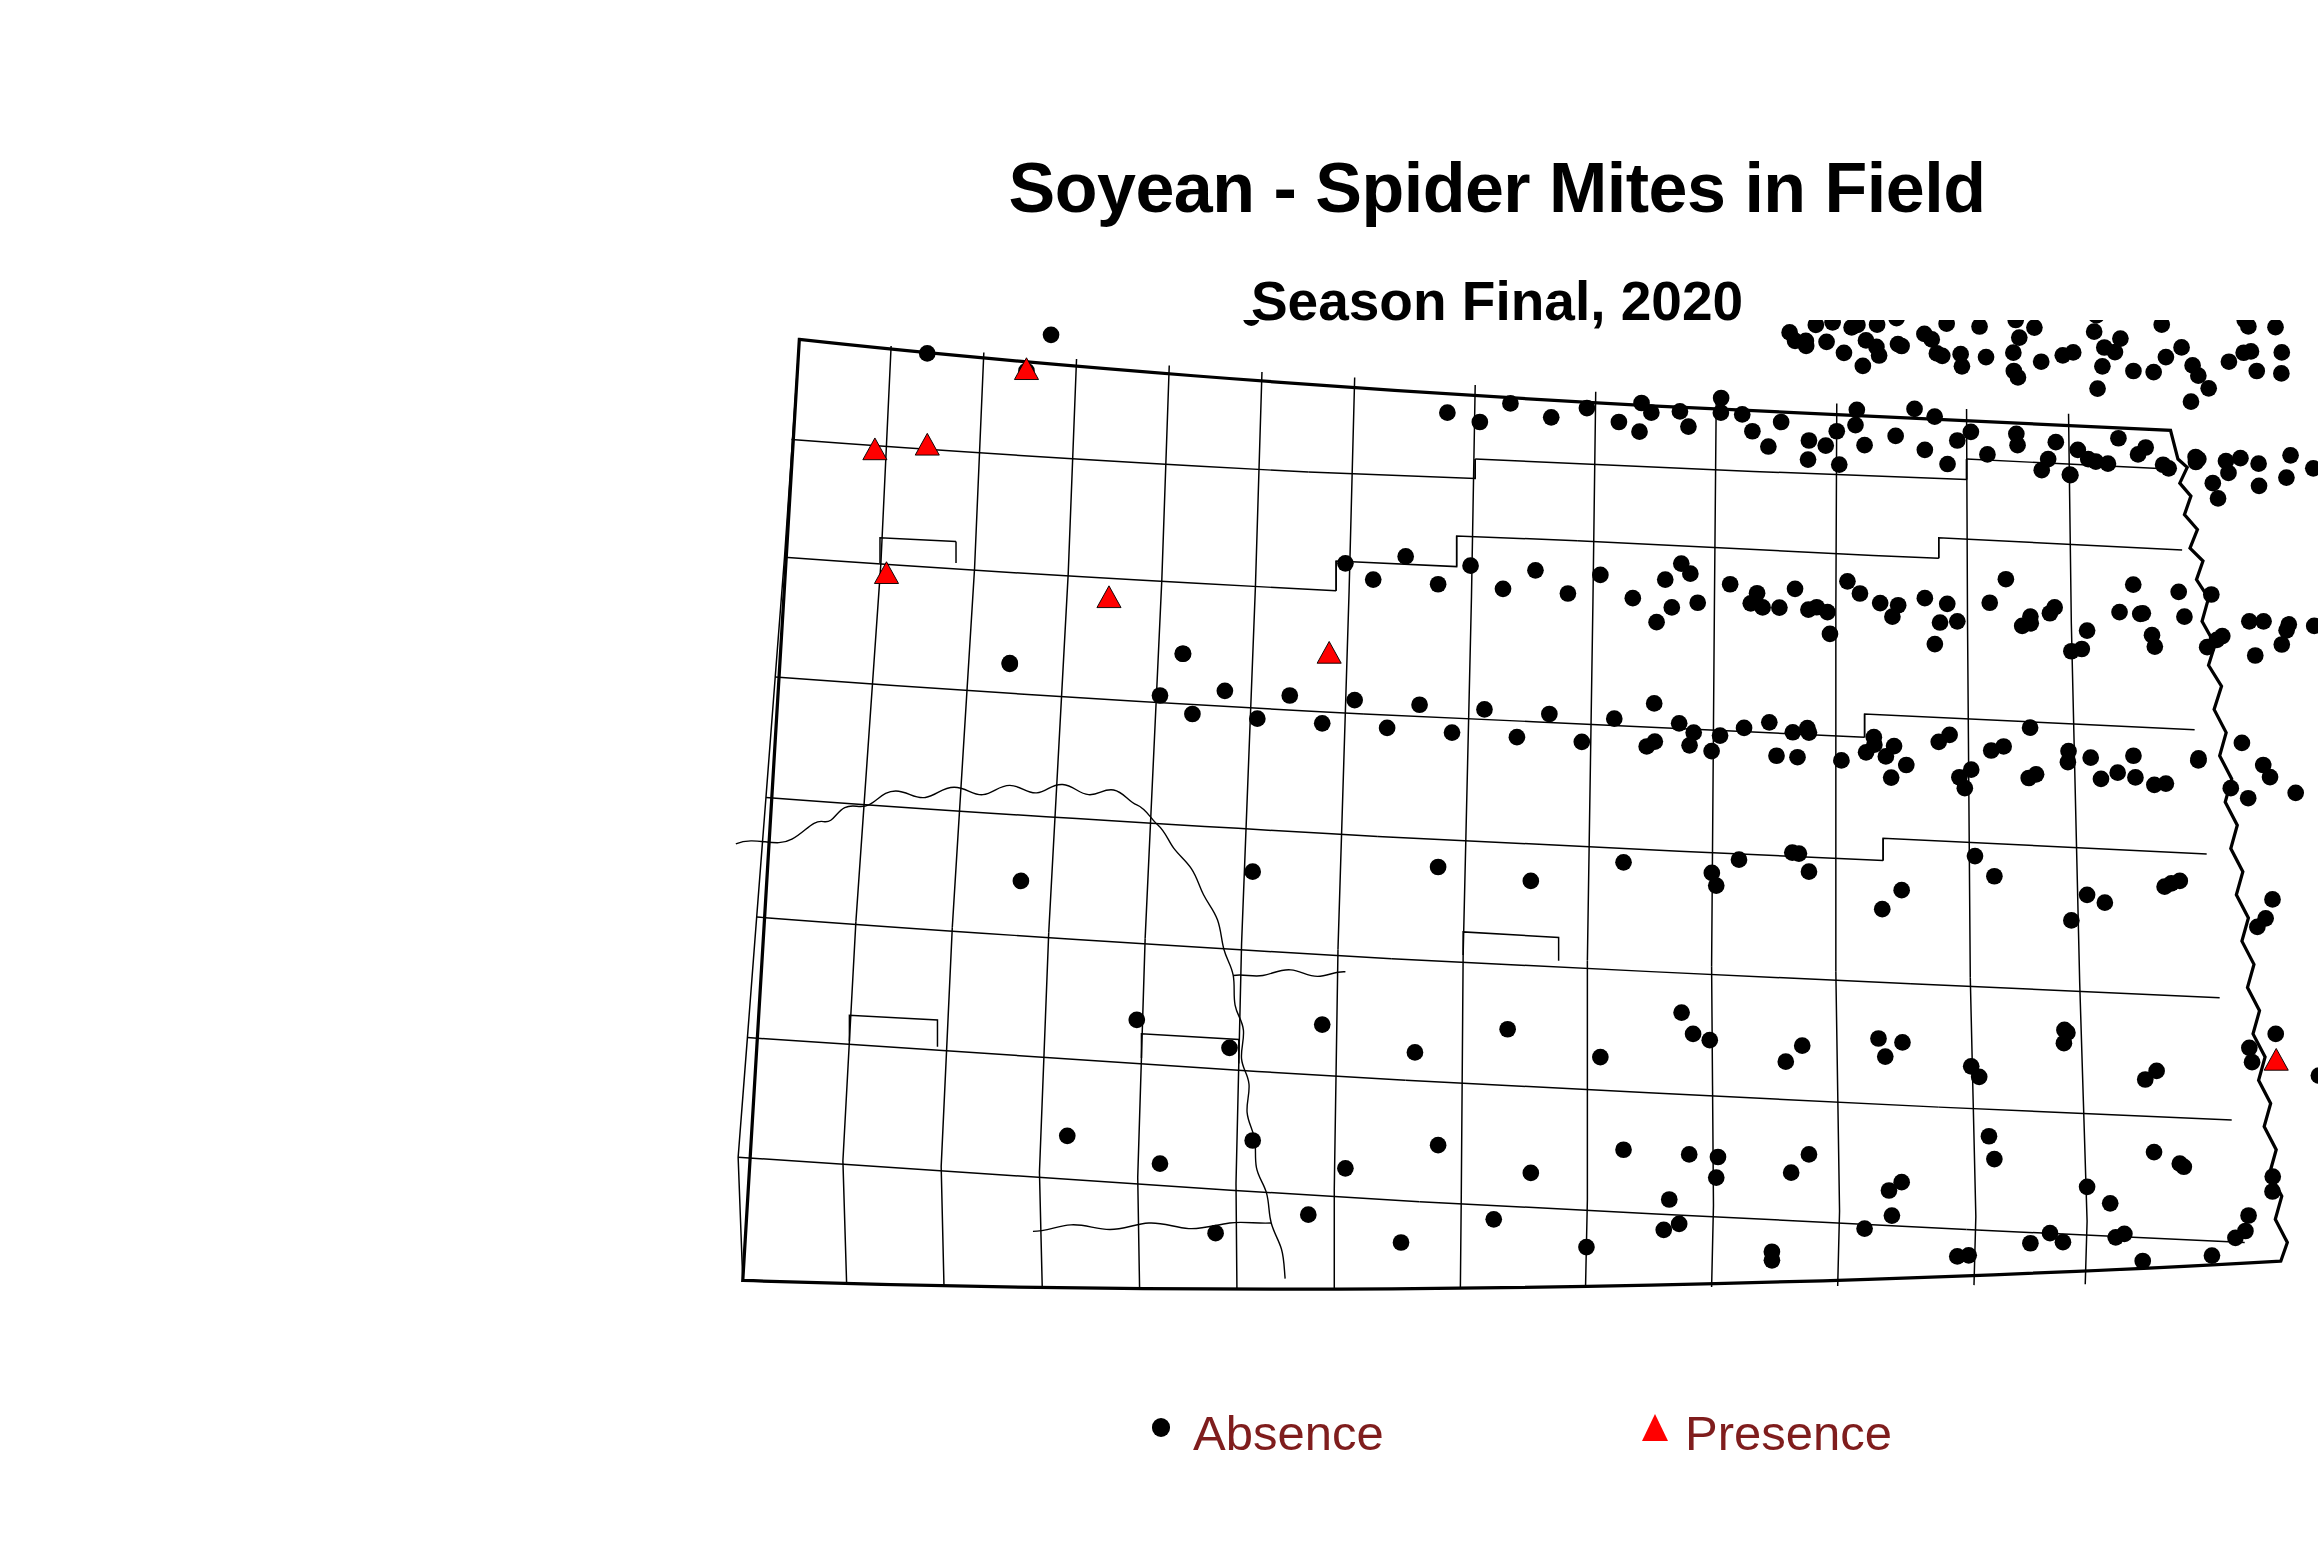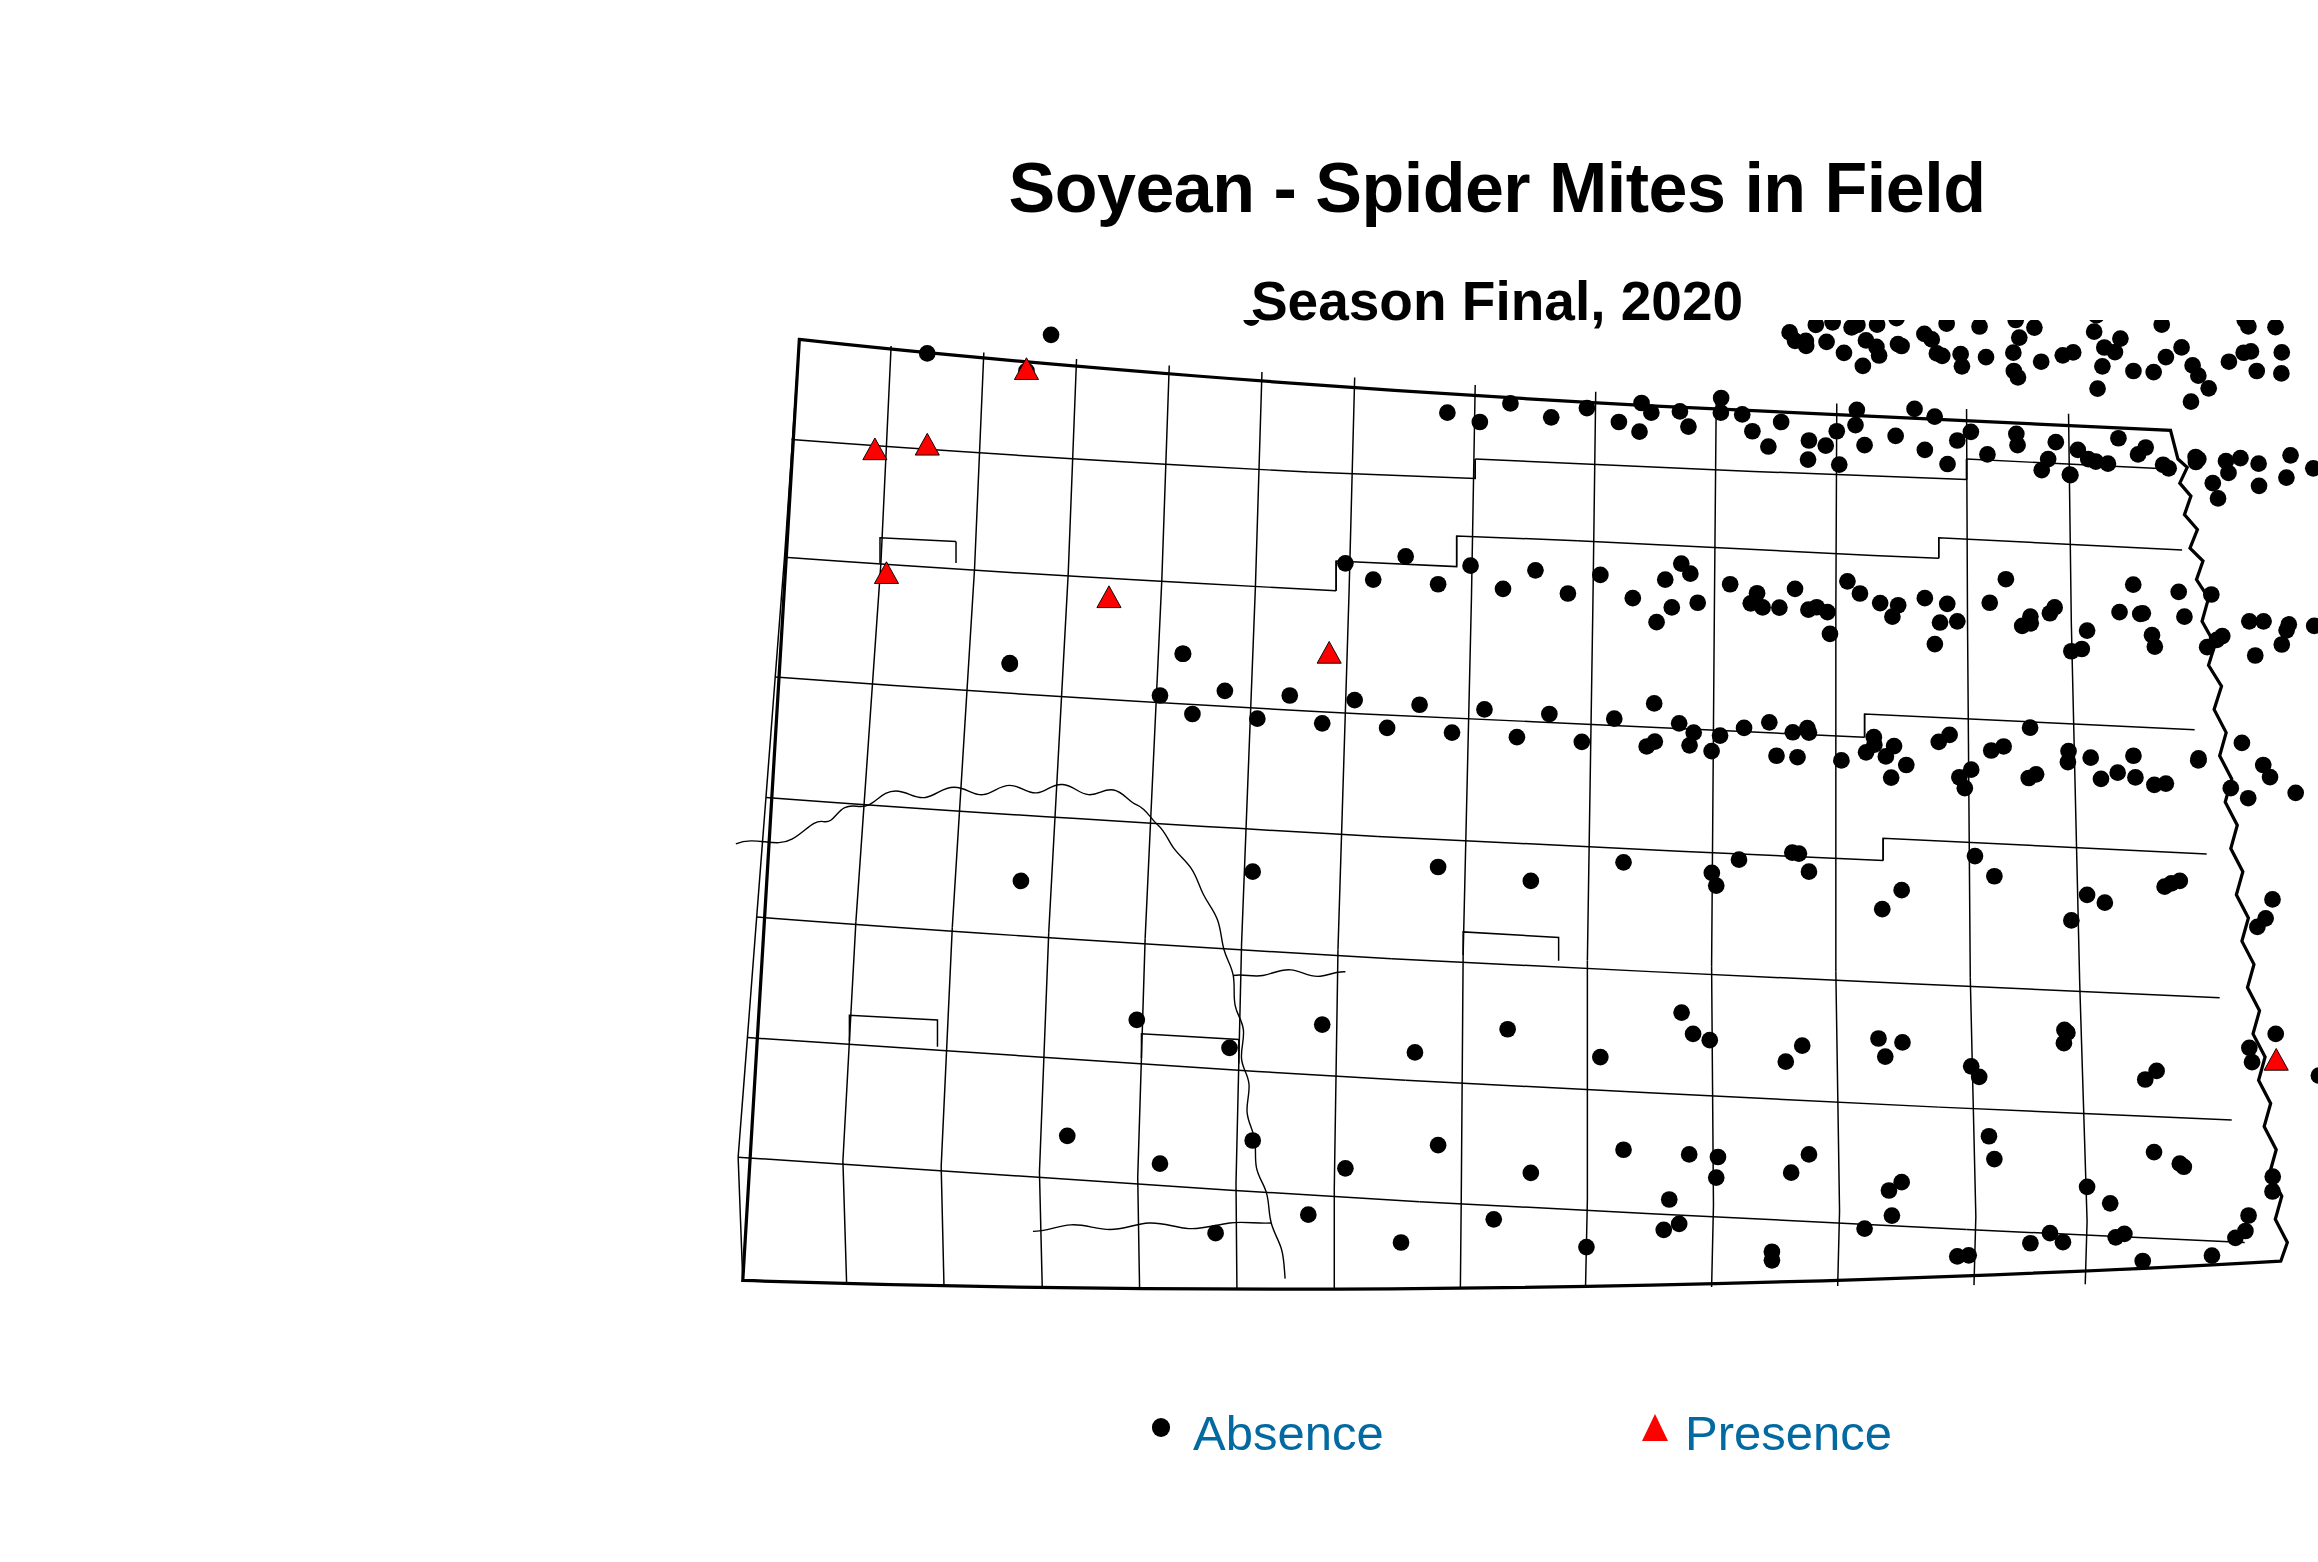--- a/index.html
+++ b/index.html
@@ -10,21 +10,21 @@
          color:#000;letter-spacing:-0.5px;line-height:1;}
   #subtitle{position:absolute;left:0;top:274px;width:2994px;text-align:center;
          font-family:"Liberation Sans",sans-serif;font-weight:bold;font-size:55px;
          color:#000;line-height:1;}
   #mapwrap{position:absolute;left:696px;top:320px;width:1716px;height:1043px;}
   #mapsvg{display:block;width:1716px;height:1043px;}
   #legend{position:absolute;left:0;top:1396px;width:2994px;height:102px;}
   .lg-item{position:absolute;top:0;height:74px;}
   .lg-mark{position:absolute;left:0;top:16.7px;width:28px;height:28px;}
   .lg-label{position:absolute;left:43px;top:0px;font-family:"Liberation Sans",sans-serif;
-            font-size:49px;color:#0369a1;white-space:nowrap;line-height:74px;}
+            font-size:49px;color:#7f1d1d;white-space:nowrap;line-height:74px;}
   .lg-dot{width:18.5px;height:18.5px;border-radius:50%;background:#000;position:absolute;left:1.9px;top:5.6px;}
   .lg-tri{position:absolute;left:0px;top:0.9px;width:0;height:0;
           border-left:13.4px solid transparent;border-right:13.4px solid transparent;
           border-bottom:27px solid #ff0000;}
 </style>
 </head>
 <body>
 
 <div id="root">
 

